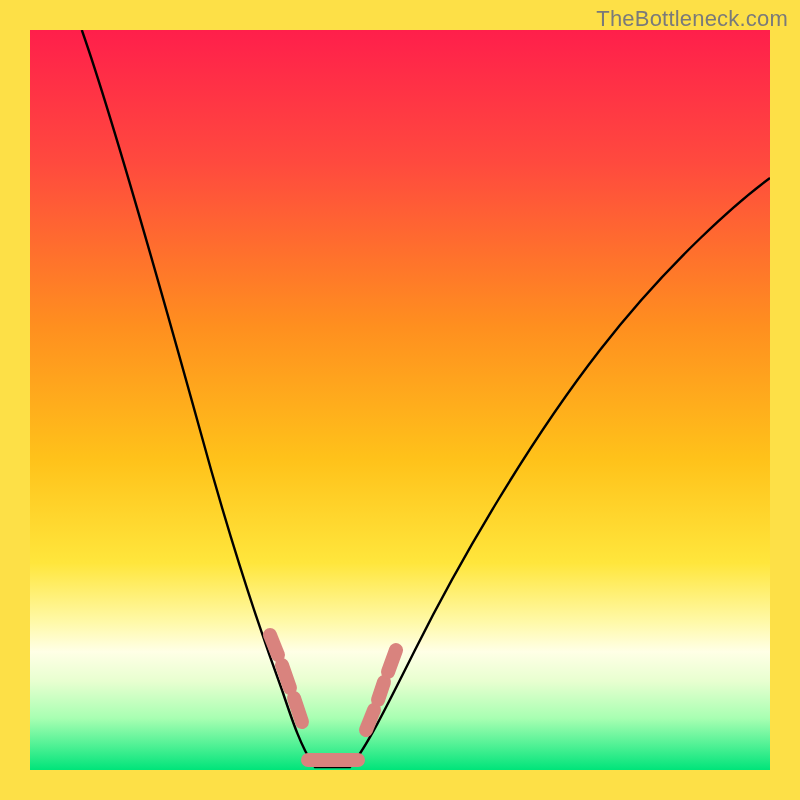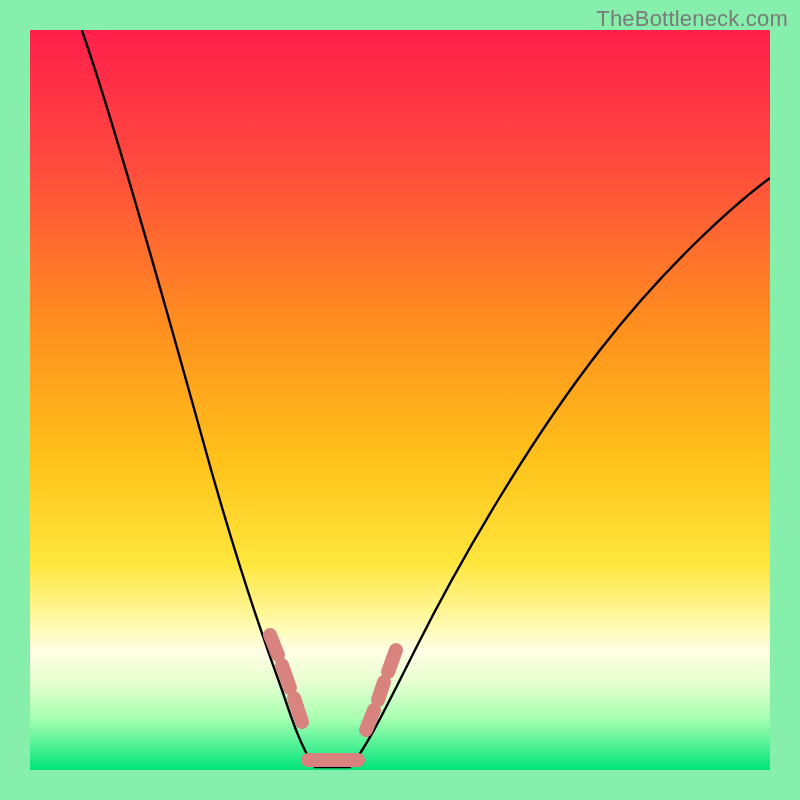--- a/index.html
+++ b/index.html
@@ -9,21 +9,21 @@
     height: 800px;
     overflow: hidden;
     background: #000;
     font-family: Arial, Helvetica, sans-serif;
   }
   .frame {
     position: absolute;
     top: 0; left: 0;
     width: 800px;
     height: 800px;
-    background: #86efac;
+    background: #fde047;
   }
   .plot-area {
     position: absolute;
     top: 30px;
     left: 30px;
     width: 740px;
     height: 740px;
   }
   .plot-area svg {
     display: block;

